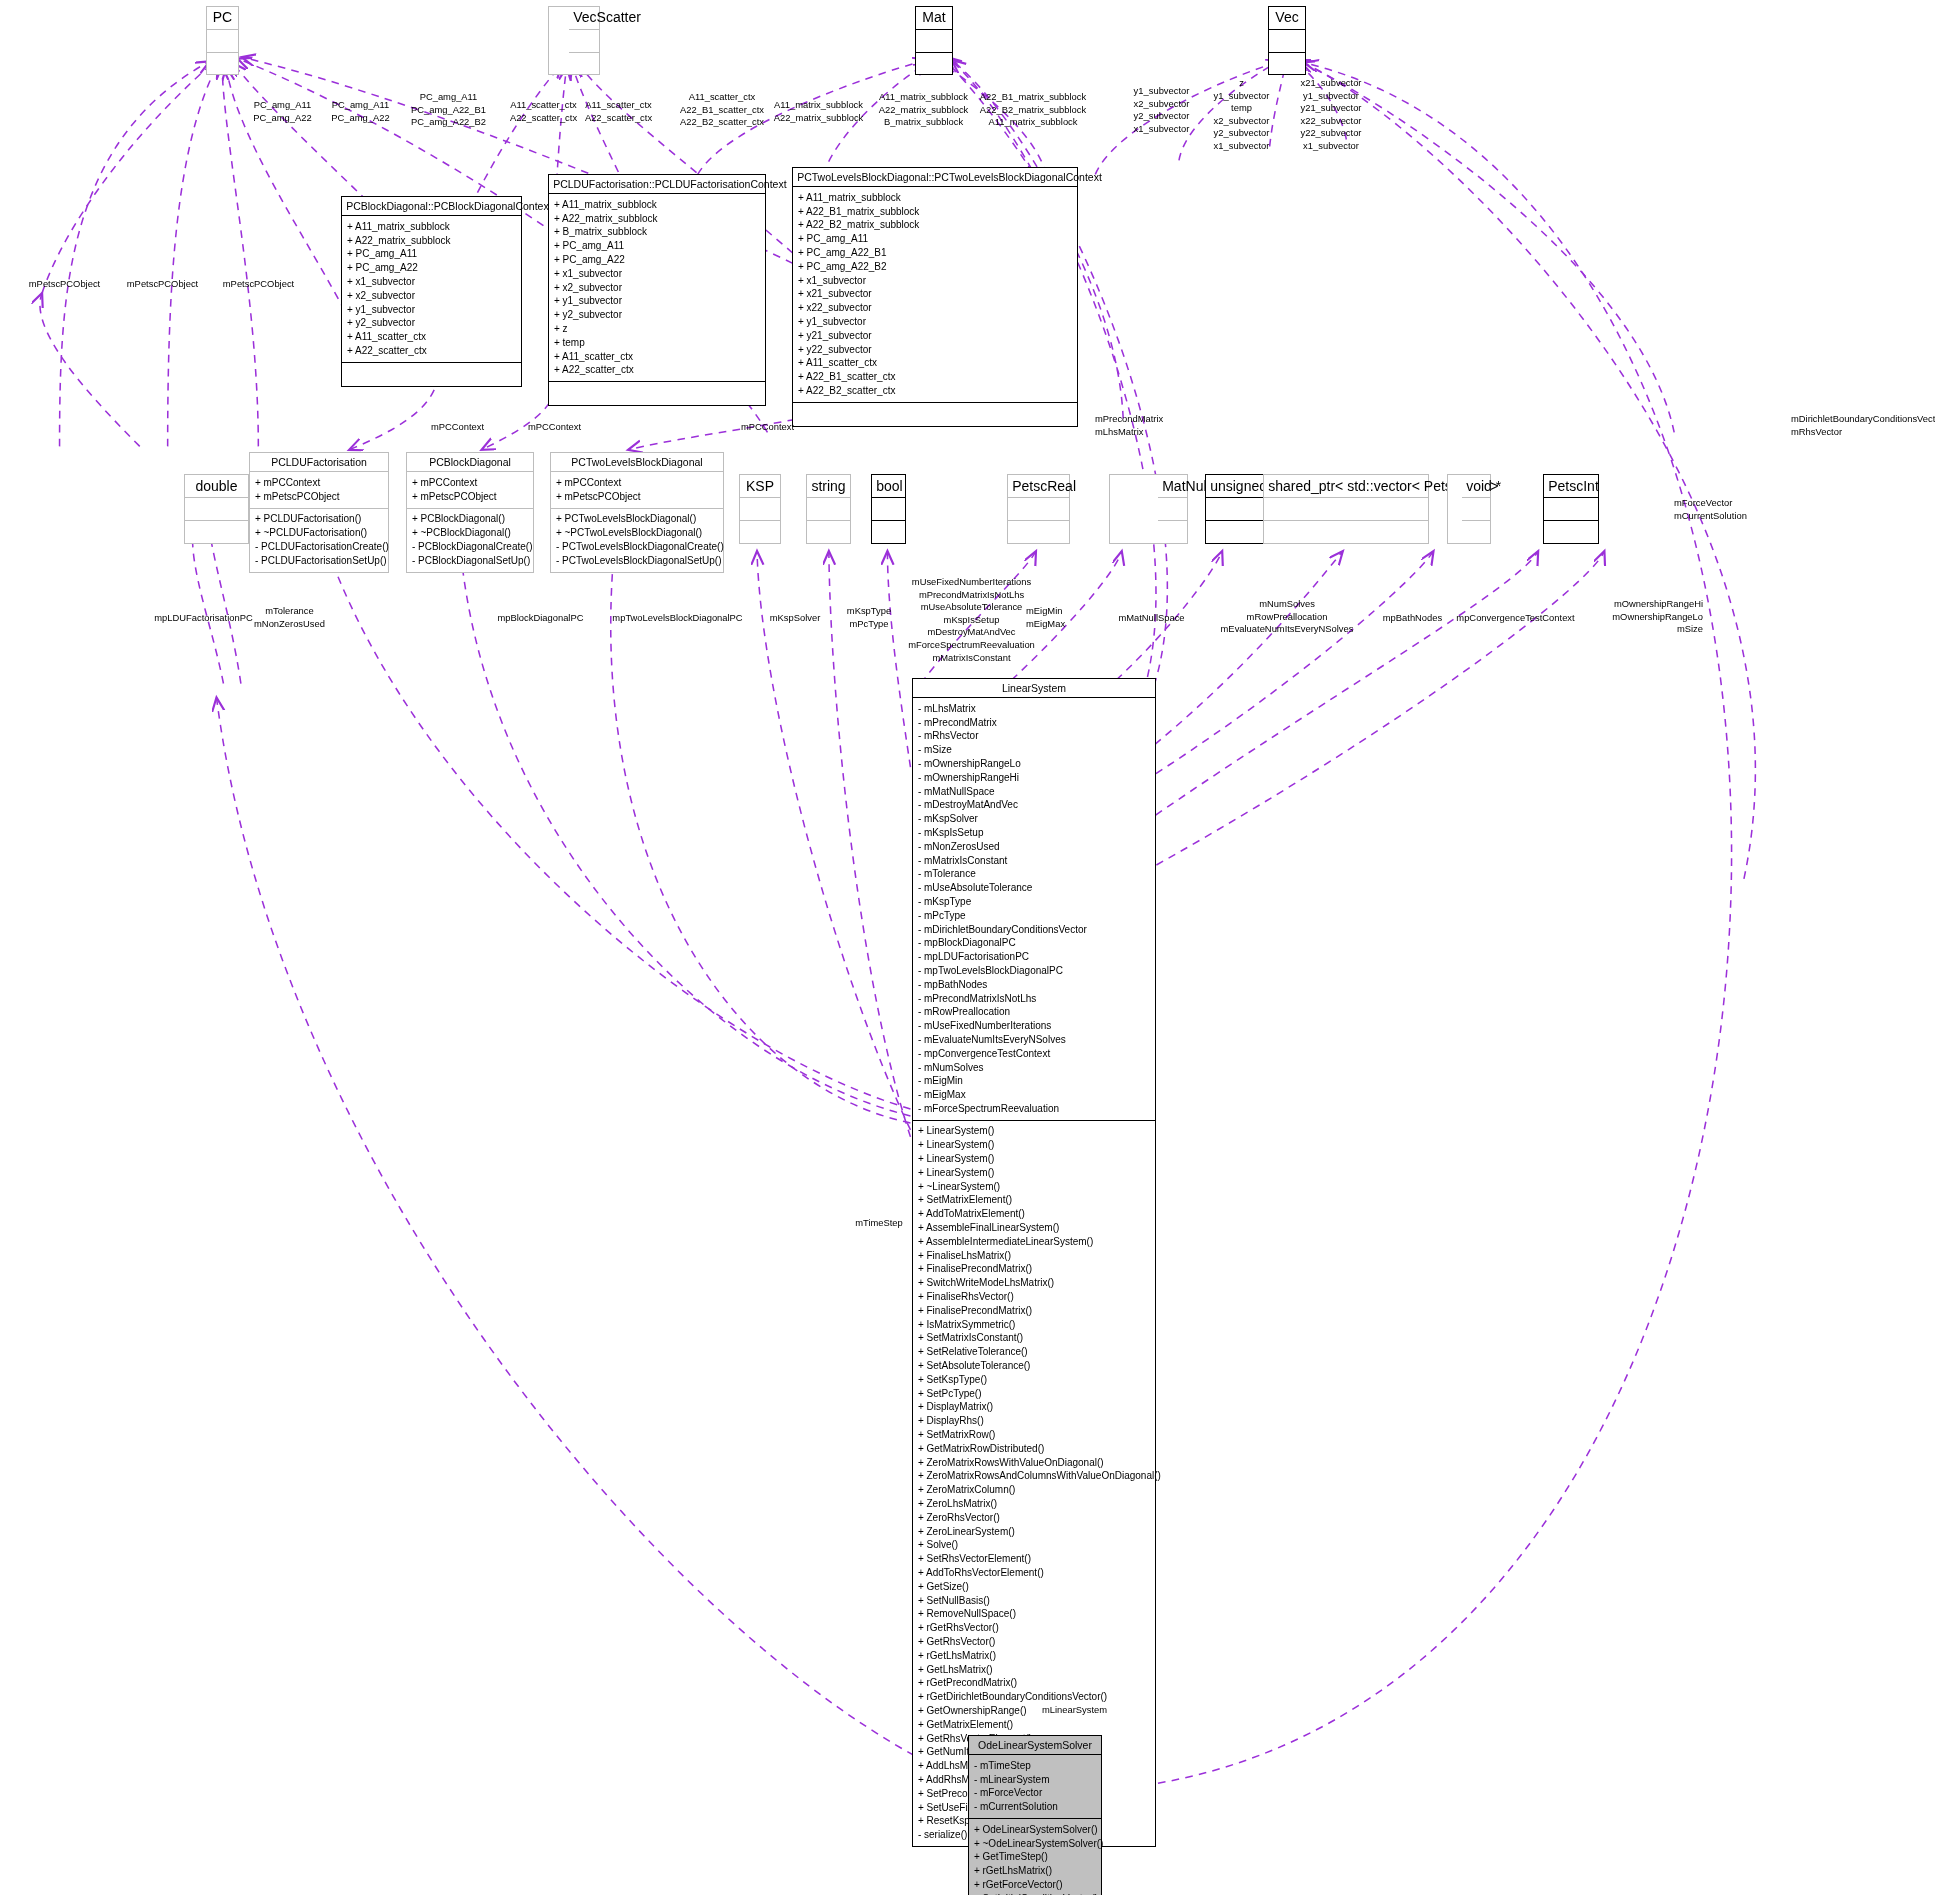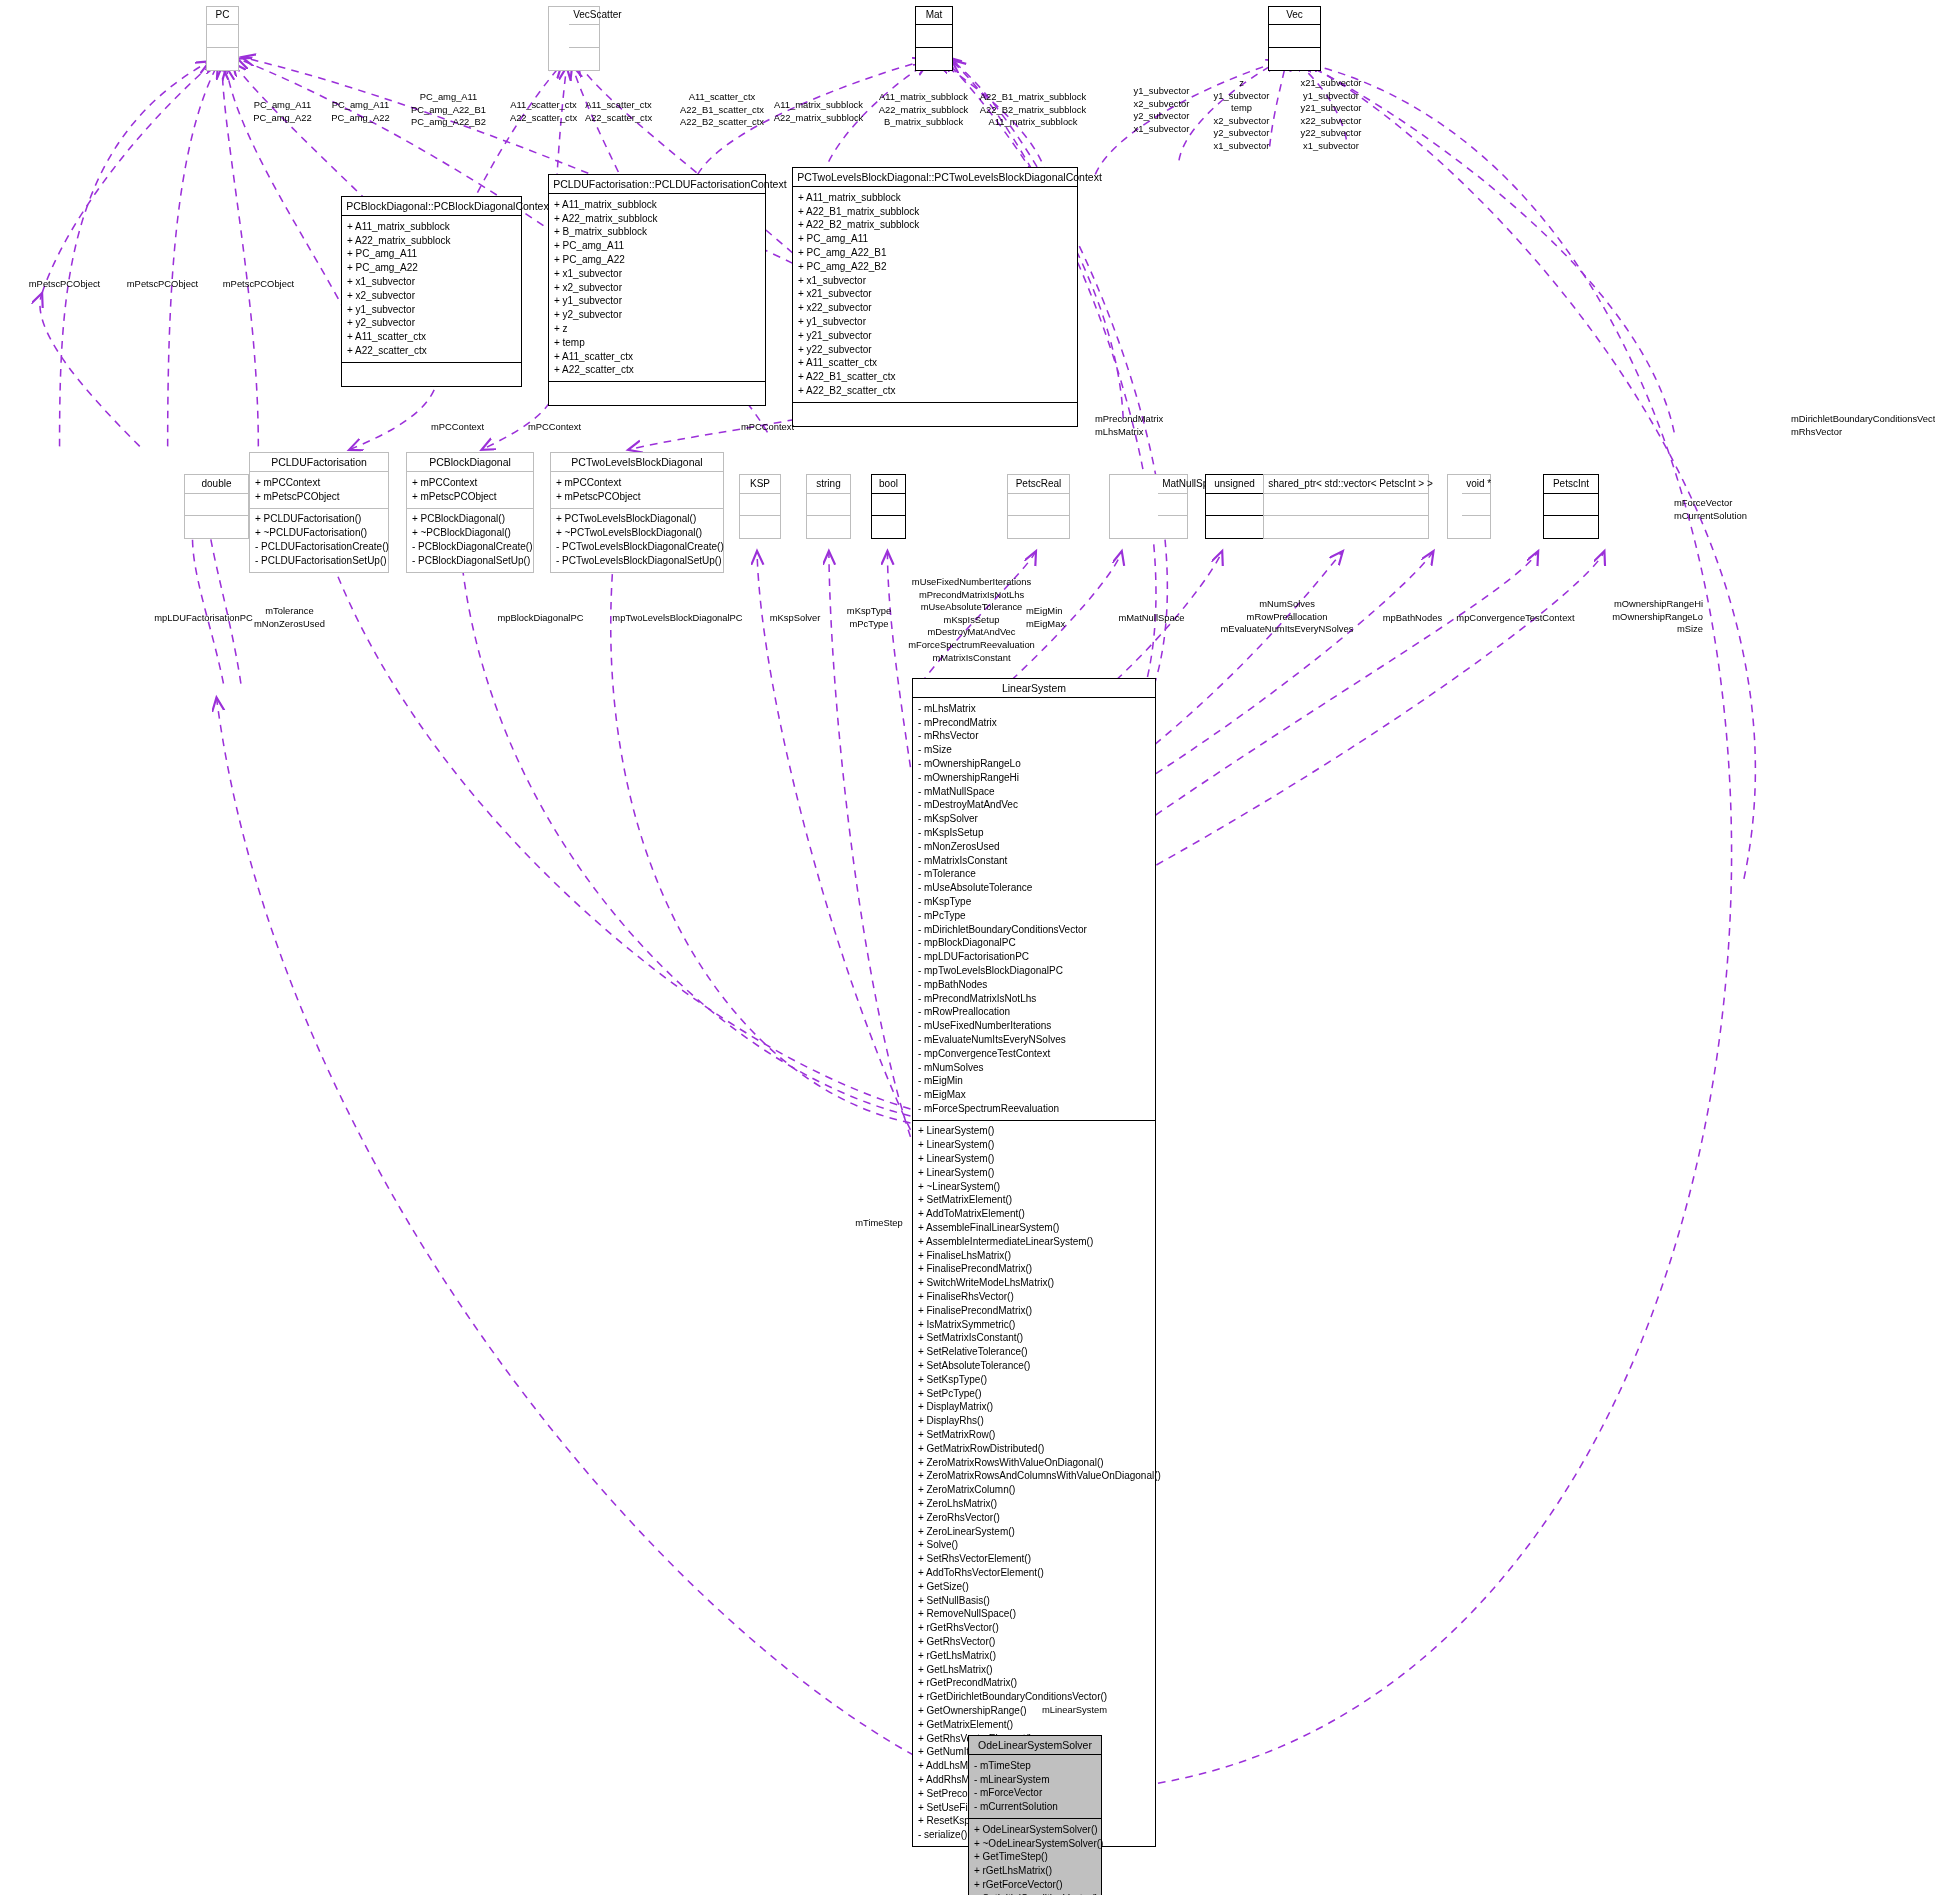--- a/index.html
+++ b/index.html
@@ -16,21 +16,21 @@
   .node.filled { background:#c0c0c0; }
   .node .title { text-align:center; padding:2.8px 4.2px 3.5px 4.2px; font-size:10.5px;
                  line-height:1.15; white-space:nowrap; }
   .node .sep { border-top:0.7px solid #bdbdbd; }
   .node.strong .sep { border-top:1.4px solid #000000; }
   .node .sect { padding:3.5px 4.9px 4.2px 4.9px; }
   .node .sect div { font-size:10px; line-height:1.38; white-space:nowrap; }
   .node .empty { height:15.3px; }
 
   
-  .tiny .title { font-size:10px; }
+  .tiny .title { font-size:14px; }
   .tiny .empty { height:14px; }
 
   
   .elabel { position:absolute; font-size:9.4px; line-height:1.34;
             white-space:pre; color:#000; }
   .elabel.c { text-align:center; }
   .elabel.r { text-align:right; }
 </style>
 </head>
 <body>
@@ -120,21 +120,21 @@
   </div>
 
   <div class="node tiny strong" style="left:915px; top:5.6px; width:38px;">
     <div class="title">Mat</div>
     <div class="sep"></div>
       <div class="sect empty"></div>
     <div class="sep"></div>
       <div class="sect empty"></div>
   </div>
 
-  <div class="node tiny strong" style="left:1268px; top:5.6px; width:53px;">
+  <div class="node tiny strong" style="left:1268px; top:5.6px; width:38px;">
     <div class="title">Vec</div>
     <div class="sep"></div>
       <div class="sect empty"></div>
     <div class="sep"></div>
       <div class="sect empty"></div>
   </div>
 
   <div class="node strong" style="left:341px; top:196px; width:181px;">
     <div class="title">PCBlockDiagonal::PCBlockDiagonalContext</div>
     <div class="sep"></div>

